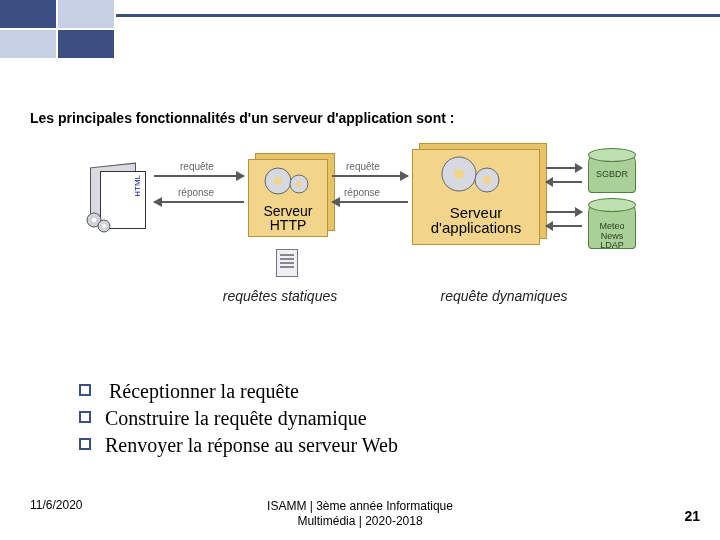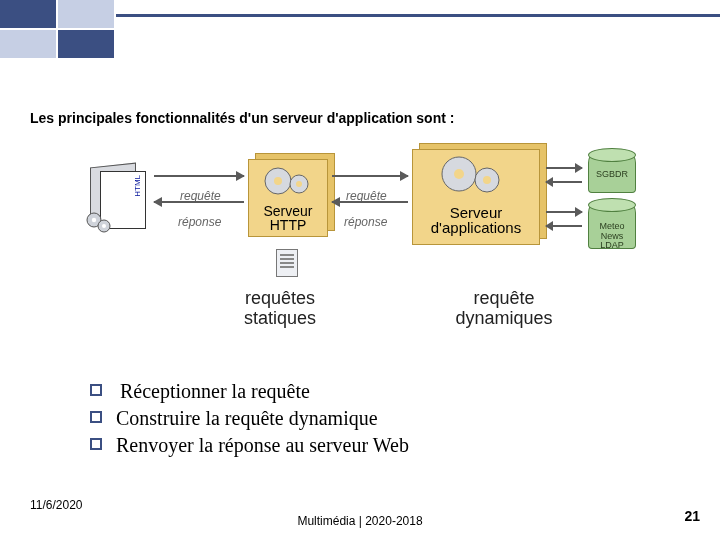--- a/index.html
+++ b/index.html
@@ -124,25 +124,23 @@
     position: absolute;
     width: 0; height: 0;
     border-top: 5px solid transparent;
     border-bottom: 5px solid transparent;
     top: -4px;
   }
   .arrow .ah-r { right: -1px; border-left: 9px solid #5a5a5a; }
   .arrow .ah-l { left: -1px;  border-right: 9px solid #5a5a5a; }
   .alabel {
     position: absolute;
-    font-size: 12px;
-    font-style: italic;
+    font-size: 10px;
     color: #666;
     white-space: nowrap;
-    margin-top: 28px;
   }
   
   .doc {
     position: absolute;
     width: 22px; height: 28px;
     background: #eef0f4;
     border: 1px solid #777;
   }
   .doc::before {
     content:"";
@@ -179,33 +177,34 @@
   }
   .dbarrow{
     position:absolute;
     height:2px; background:#5a5a5a;
   }
   .dbarrow .ah-r{position:absolute;right:-1px;top:-4px;width:0;height:0;border-top:5px solid transparent;border-bottom:5px solid transparent;border-left:8px solid #5a5a5a;}
   .dbarrow .ah-l{position:absolute;left:-1px;top:-4px;width:0;height:0;border-top:5px solid transparent;border-bottom:5px solid transparent;border-right:8px solid #5a5a5a;}
   
   .blabel {
     position: absolute;
-    font-size: 18px;
+    font-size: 14px;
     color: #222;
     text-align: center;
     line-height: 1.1;
+    font-style: italic;
   }
   
   .gear { fill:#cfd3da; stroke:#555; stroke-width:1; }
   .gear-lg { fill:#d6d9df; stroke:#666; stroke-width:1; }
   
   .list {
     position: absolute;
     top: 380px;
-    left: 90px;
+    left: 79px;
   }
   .li {
     display: flex;
     align-items: flex-start;
     margin-bottom: 4px;
   }
   .sqb {
     width: 12px; height: 12px;
     border: 2px solid #3b4f82;
     margin-top: 4px;
@@ -359,17 +358,17 @@
   </div>
   <div class="li">
     <div class="sqb"></div>
     <div class="ltxt">Renvoyer la réponse au serveur Web</div>
   </div>
 </div>
 
 <div class="footer">
   <div class="date">11/6/2020</div>
   <div class="center">
-    <br>
+    <span>ISAMM | 3ème année Informatique</span><br>
     <span>Multimédia | 2020-2018</span>
   </div>
   <div class="pnum">21</div>
 </div>
 
 </body></html>

